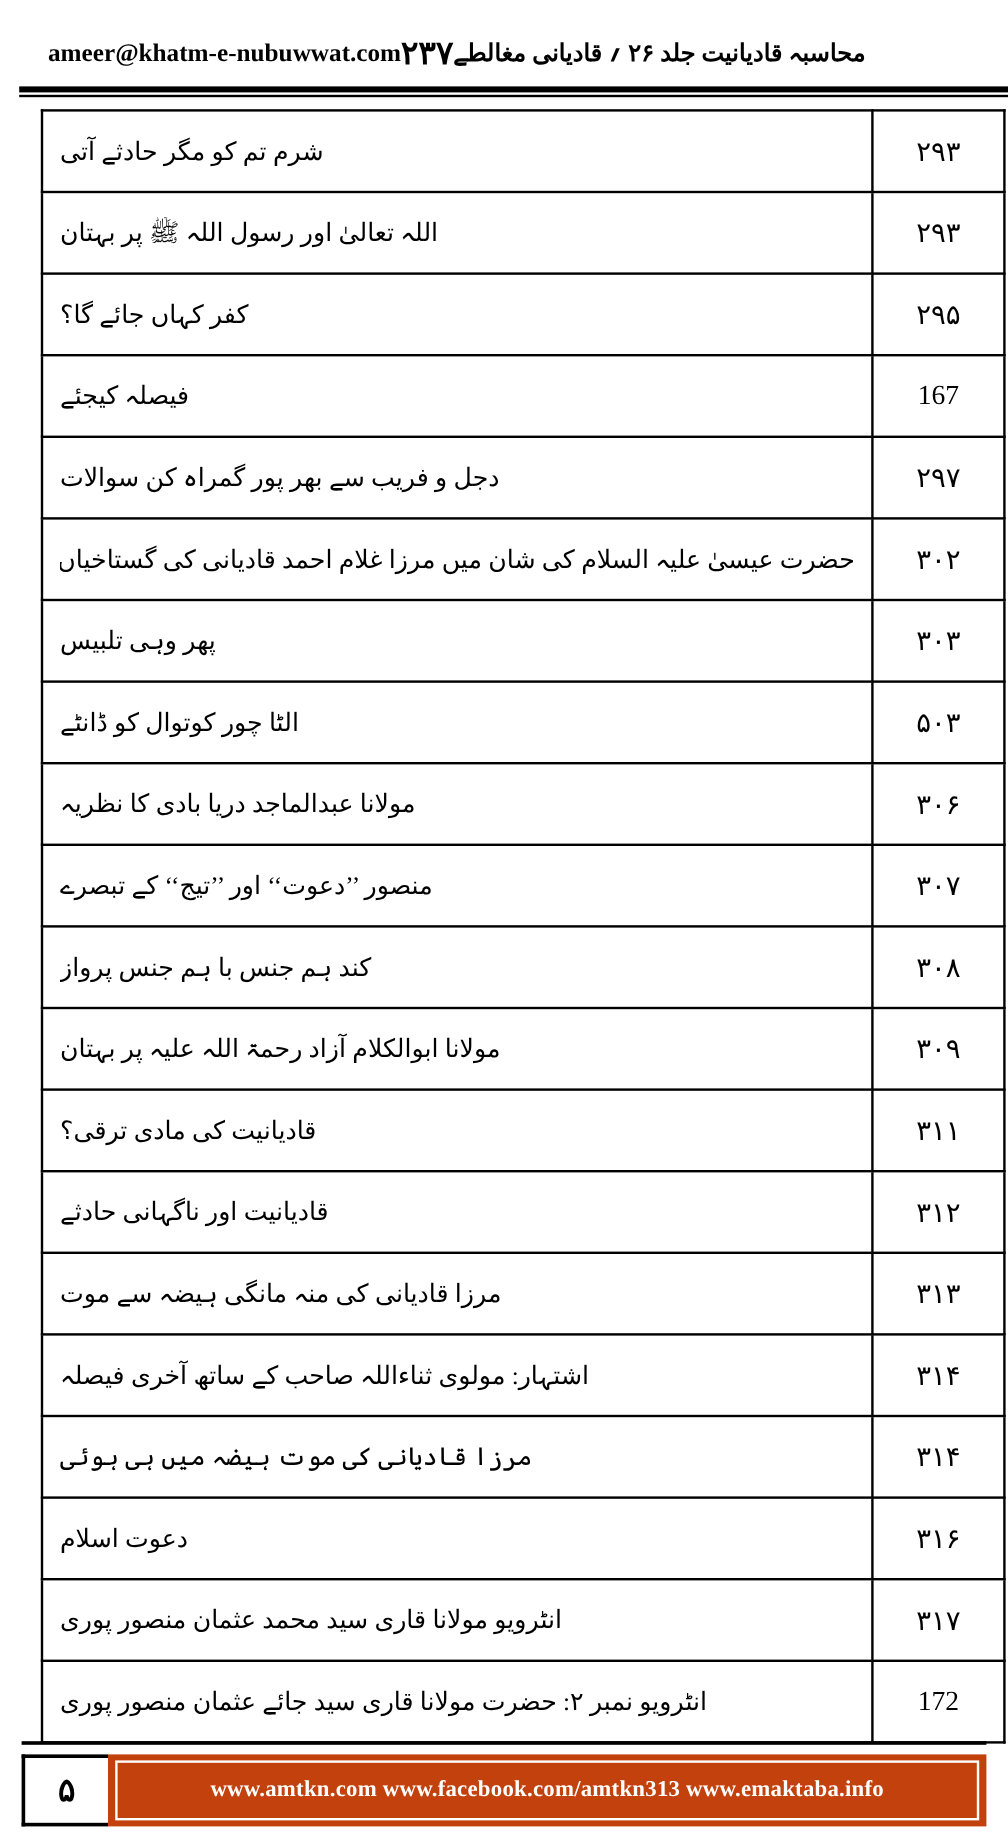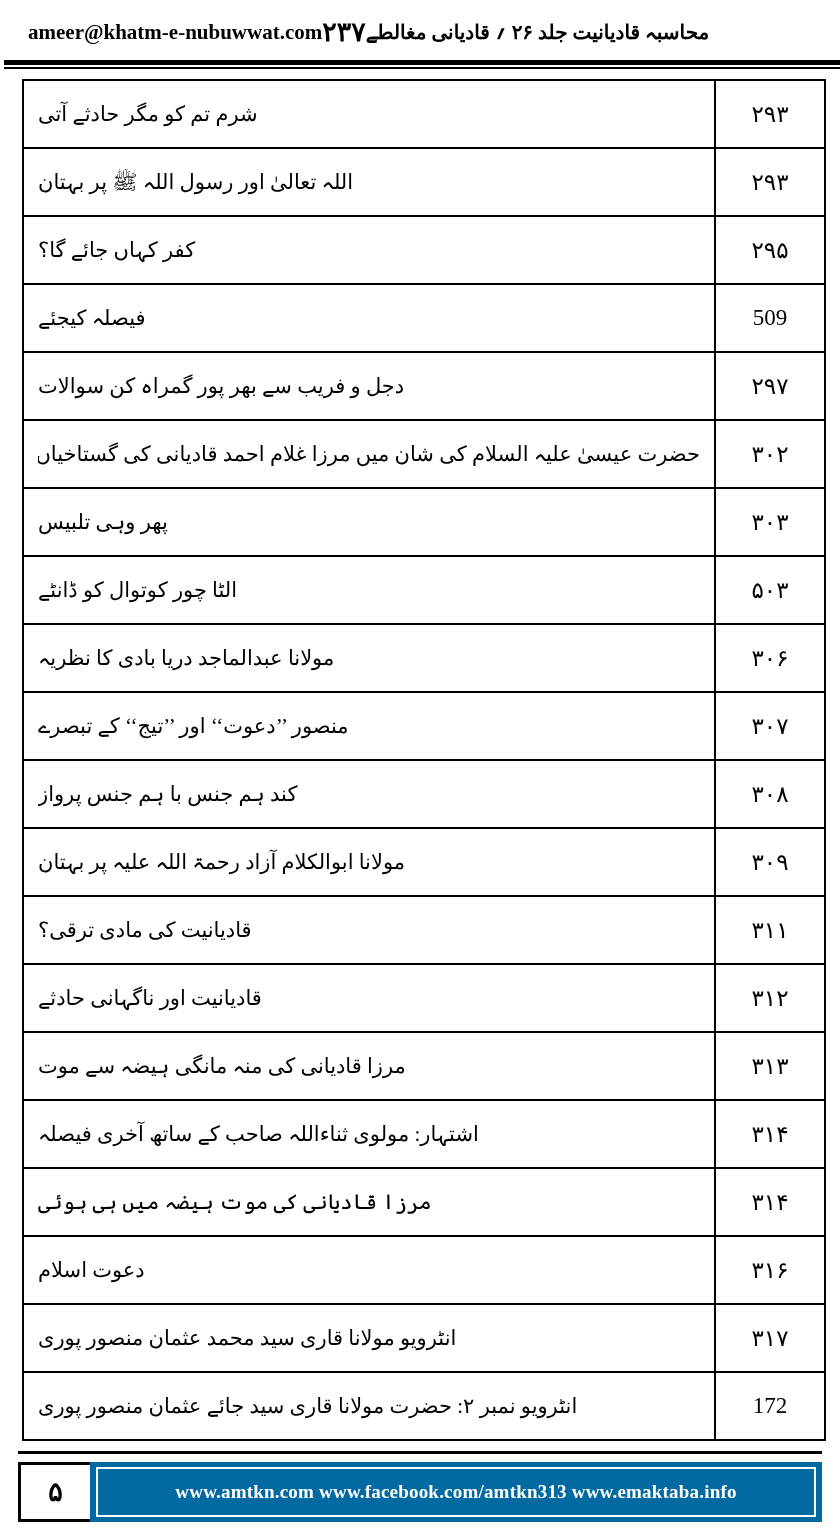--- a/index.html
+++ b/index.html
@@ -14,21 +14,21 @@
     font-family: "Liberation Serif", serif;
     color: #000;
     position: relative;
     overflow: hidden;
   }
 
   .page {
     width: 690px;
     height: 1540px;
     position: relative;
-    padding: 4px;
+    padding: 16px;
   }
 
   
   .header {
     height: 56px;
     display: flex;
     align-items: center;
     justify-content: space-between;
     padding: 0 22px 0 24px;
   }
@@ -132,21 +132,21 @@
     align-items: center;
     justify-content: center;
     font-size: 27px;
     font-weight: bold;
     font-family: "Liberation Serif", serif;
     border: 3px solid #000;
     border-right: none;
   }
   .footer-bar {
     flex: 1;
-    background: #0369a1;
+    background: #c2410c;
     color: #fff;
     display: flex;
     align-items: center;
     justify-content: center;
     position: relative;
   }
   .footer-bar .inner-line {
     position: absolute;
     left: 6px; right: 6px; top: 5px; bottom: 5px;
     border: 2px solid #fff;
@@ -201,21 +201,21 @@
               <span class="t">اللہ تعالیٰ اور رسول اللہ ﷺ پر بہتان</span>
             </td>
         </tr>
         <tr>
           <td class="page-cell">۲۹۵</td>
           <td class="title-cell">
               <span class="t">کفر کہاں جائے گا؟</span>
             </td>
         </tr>
         <tr>
-          <td class="page-cell">509</td>
+          <td class="page-cell">167</td>
           <td class="title-cell">
               <span class="t">فیصلہ کیجئے</span>
             </td>
         </tr>
         <tr>
           <td class="page-cell">۲۹۷</td>
           <td class="title-cell">
               <span class="t">دجل و فریب سے بھر پور گمراہ کن سوالات</span>
             </td>
         </tr>

